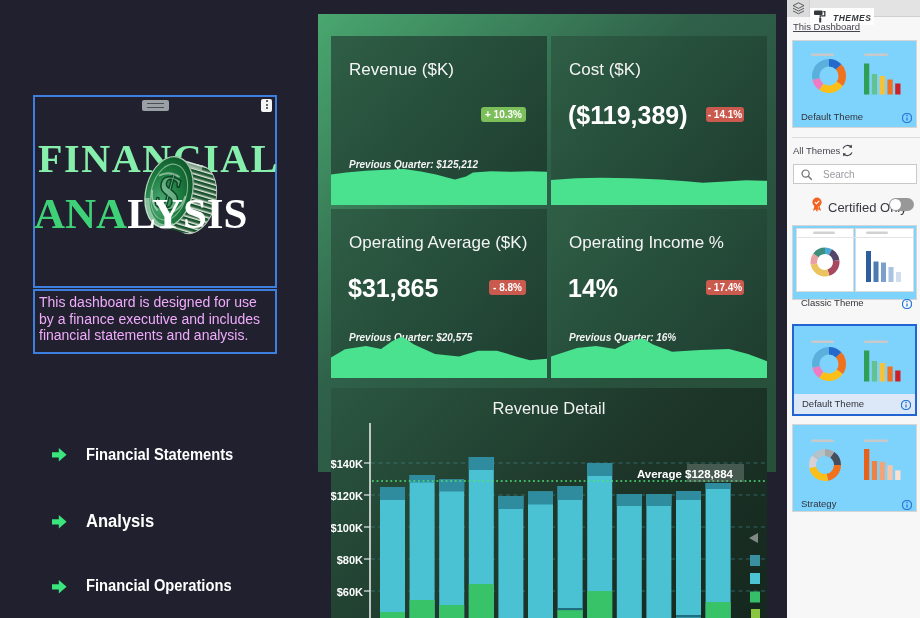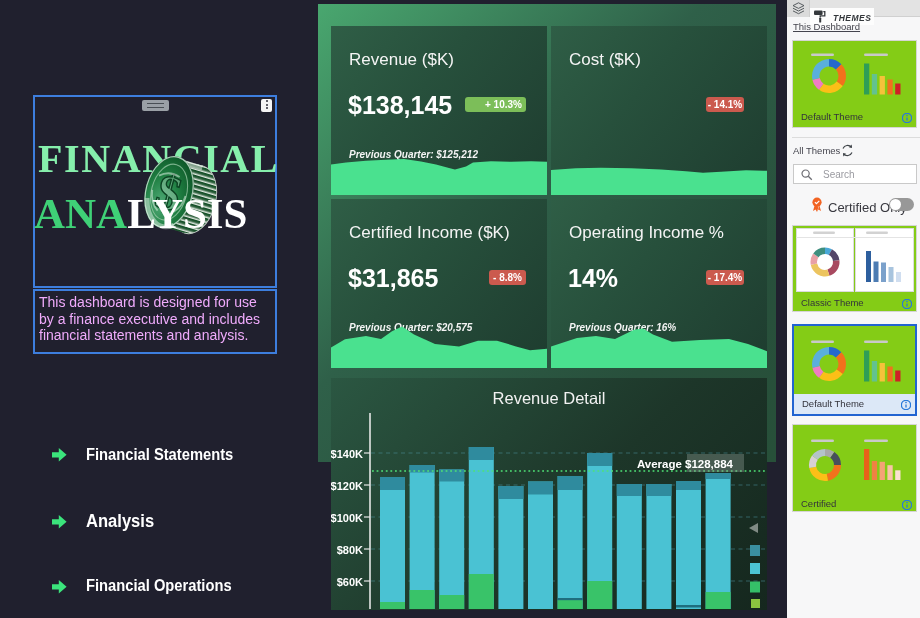--- a/index.html
+++ b/index.html
@@ -13,38 +13,38 @@
   #desctext{left:39px;top:294px;font-size:14px;line-height:16.5px;color:#f0abfc;white-space:nowrap;}
   .handle{position:absolute;left:142px;top:100px;width:27px;height:11px;background:#9aa0a6;border-radius:2px;}
   .handle i{display:block;height:1.6px;background:#494f55;margin:2.6px 5px 0 5px;}
   .kebab{position:absolute;left:261px;top:99px;width:11px;height:13px;background:#f5f5f5;border-radius:2px;}
   .kebab i{display:block;width:2px;height:2px;border-radius:50%;background:#2c2c38;margin:1.4px auto 0 auto;}
   #logo1{left:38px;top:135px;z-index:1;font-family:"Liberation Serif",serif;font-weight:bold;font-size:40px;color:#86efac;letter-spacing:1.6px;white-space:nowrap;}
   #logo2{left:34px;top:189px;z-index:3;font-family:"Liberation Serif",serif;font-weight:bold;font-size:43px;letter-spacing:0px;color:#fff;white-space:nowrap;}
   #logo2 span{color:#3fd177;}
   .menuitem{position:absolute;color:#fff;font-weight:bold;font-size:16px;white-space:nowrap;transform:scaleX(0.92);transform-origin:left center;}
   
-  #dash{left:318px;top:4px;width:458px;height:458px;background:linear-gradient(135deg,#49a76f 0%,#2f6049 42%,#28503c 75%,#275039 100%);}
+  #dash{left:318px;top:14px;width:458px;height:458px;background:linear-gradient(135deg,#49a76f 0%,#2f6049 42%,#28503c 75%,#275039 100%);}
   .kpi{position:absolute;width:216px;height:169px;background:linear-gradient(130deg,#2f5e46 0%,#27503c 40%,#1e3c2f 100%);overflow:hidden;}
   .kpi .title{position:absolute;left:18px;top:24px;font-size:17px;color:#f4f4f4;}
   .kpi .val{position:absolute;left:17px;top:65px;font-size:25px;font-weight:bold;color:#fff;}
   .kpi .badge{position:absolute;top:71px;height:15px;border-radius:3px;color:#fff;font-size:10px;font-weight:bold;line-height:15px;text-align:center;}
-  .badge.up{background:#7cbe59;padding-left:16px;}
+  .badge.up{background:#7cbe59;}
   .badge.dn{background:#cb5a4e;}
   .kpi .prev{position:absolute;left:18px;top:110.5px;font-size:10px;font-style:italic;font-weight:bold;color:#f4f4f4;margin-top:12px;}
   .kpi svg{position:absolute;left:0;bottom:0;}
   #chart{position:absolute;left:13px;top:374px;width:436px;height:232px;background:linear-gradient(135deg,#2b5742 0%,#1d3629 55%,#15271e 100%);}
   
   #rpanel{left:787px;top:0;width:133px;height:618px;background:#f7f7f8;}
   #tabbar{position:absolute;left:0;top:0;width:133px;height:17px;background:#e3e3e3;border-bottom:1px solid #d0d0d0;box-sizing:border-box;}
   #tab1{position:absolute;left:0;top:0;width:23px;height:17px;background:#dbdbdb;border-right:1px solid #cfcfcf;box-sizing:border-box;}
   #tabactive{position:absolute;left:23px;top:8px;width:64px;height:17px;background:#fdfdfd;font-style:italic;}
   #tabactive .tlabel{position:absolute;left:23px;top:4.5px;font-size:8.5px;font-weight:bold;letter-spacing:0.5px;color:#33373b;}
   .seclabel{position:absolute;font-size:9.5px;color:#45454e;}
-  .tcard{position:absolute;left:5px;width:125px;background:#84cc16;border:1px solid #d5d5d5;box-sizing:border-box;text-decoration:underline;}
+  .tcard{position:absolute;left:5px;width:125px;background:#7dd3fc;border:1px solid #d5d5d5;box-sizing:border-box;text-decoration:underline;}
   .tcard .tname{position:absolute;left:8px;font-size:9.5px;color:#33333b;}
 </style>
 </head>
 <body>
 <svg width="0" height="0" style="position:absolute">
   <defs>
     <g id="donut-default">
       <path d="M0.00 -17.00 A17 17 0 0 1 12.39 -11.64 L6.93 -6.50 A9.5 9.5 0 0 0 0.00 -9.50 Z" fill="#2569cd"></path>
       <path d="M12.39 -11.64 A17 17 0 0 1 13.75 9.99 L7.69 5.58 A9.5 9.5 0 0 0 6.93 -6.50 Z" fill="#f2711c"></path>
       <path d="M13.75 9.99 A17 17 0 0 1 -9.99 13.75 L-5.58 7.69 A9.5 9.5 0 0 0 7.69 5.58 Z" fill="#fcbf17"></path>
@@ -148,36 +148,36 @@
   <svg class="abs" style="left:52px;top:580px;" width="15" height="14" viewBox="0 0 15 14">
       <path d="M0 4.2 h6.8 v-4.2 l7.8 6.8 l-7.8 6.8 v-4.2 h-6.8 z" fill="#3be47c"></path>
     </svg>
   <div class="menuitem" style="left:86px;top:446px;">Financial Statements</div>
   <div class="menuitem" style="left:86px;top:511px;font-size:18px;">Analysis</div>
   <div class="menuitem" style="left:86px;top:577px;">Financial Operations</div>
 
   <div class="abs" id="dash">
     <div class="kpi" style="left:13px;top:22px;">
       <div class="title">Revenue ($K)</div>
-      <div class="val">$138,145</div>
       <div class="badge up" style="right:21px;width:45px;">+ 10.3%</div>
       <div class="prev">Previous Quarter: $125,212</div>
       <svg width="216" height="40" viewBox="0 0 216 40">
           <path d="M0 9.5 L15 7.5 L35 5.8 L55 4.8 L73 3.9 L90 6.5 L105 9.5 L118 13 L124 14.5 L135 11.5 L142 7.5 L160 6.3 L180 6.8 L200 6.2 L216 6.8 L216 40 L0 40 Z" fill="#4ae18f"></path>
         </svg>
     </div>
     <div class="kpi" style="left:233px;top:22px;">
       <div class="title">Cost ($K)</div>
+      <div class="val">($119,389)</div>
       <div class="badge dn" style="right:23px;width:38px;">- 14.1%</div>
       <svg width="216" height="40" viewBox="0 0 216 40">
           <path d="M0 15 L25 13.3 L50 12.7 L80 13.3 L110 14.5 L135 16.3 L152 17.8 L170 16.7 L195 15.3 L216 15.8 L216 40 L0 40 Z" fill="#4ae18f"></path>
         </svg>
     </div>
     <div class="kpi" style="left:13px;top:195px;">
-      <div class="title">Certified Income ($K)</div>
+      <div class="title">Operating Average ($K)</div>
       <div class="val">$31,865</div>
       <div class="badge dn" style="right:21px;width:37px;">- 8.8%</div>
       <div class="prev">Previous Quarter: $20,575</div>
       <svg width="216" height="45" viewBox="0 0 216 45">
           <path d="M0 24.4 L14 16.3 L35 13 L50 16 L61 8.3 L71 3.5 L83 11.6 L104 21.1 L128 23.4 L147 17.7 L166 17.7 L185 23.4 L199 27.2 L216 25.8 L216 45 L0 45 Z" fill="#4ae18f"></path>
         </svg>
     </div>
     <div class="kpi" style="left:233px;top:195px;">
       <div class="title">Operating Income %</div>
       <div class="val">14%</div>
@@ -320,21 +320,21 @@
       <g fill="#f26322">
           <path d="M4.6 8.6 L3 14 L5.6 12.6 L7 15 L8.6 9.4 Z"></path>
           <path d="M9.4 8.6 L11 14 L8.4 12.6 L7 15 Z"></path>
         </g>
       <path d="M4.9 5.2 L6.4 6.7 L9.3 3.8" fill="none" stroke="#fff" stroke-width="1.2"></path>
     </svg>
     <div class="seclabel" style="left:41px;top:200px;color:#38383f;font-size:13px;">Certified Only</div>
     <div class="abs" id="toggle" style="left:102px;top:198px;width:25px;height:13px;border-radius:7px;background:#989898;">
       <div style="position:absolute;left:1px;top:1px;width:11px;height:11px;border-radius:50%;background:#fff;"></div>
     </div>
-    <div class="tcard" id="cardB" style="top:225px;height:87px;padding-left:30px;">
+    <div class="tcard" id="cardB" style="top:225px;height:75px;padding-left:30px;">
       <div style="position:absolute;left:3px;top:2px;width:58px;height:64px;background:#fff;border:1px solid #dcdcdc;box-sizing:border-box;"></div>
       <div style="position:absolute;left:62px;top:2px;width:59px;height:64px;background:#fff;border:1px solid #dcdcdc;box-sizing:border-box;"></div>
       <div style="position:absolute;left:3px;top:11px;width:118px;height:1px;background:#e4e4e4;"></div>
       <svg width="123" height="68" viewBox="0 0 123 68" style="position:absolute;left:0;top:0;">
         <rect x="20" y="5.5" width="22" height="2.6" rx="1.3" fill="#d2d2d2"></rect>
         <rect x="73" y="5.5" width="22" height="2.6" rx="1.3" fill="#d2d2d2"></rect>
         <use href="#donut-classic" x="32" y="36"></use>
         <use href="#bars-classic" x="73" y="25"></use>
       </svg>
       <div class="tname" style="top:71px;">Classic Theme</div>
@@ -355,19 +355,19 @@
           <use href="#info-ic"></use>
         </svg>
     </div>
     <div class="tcard" id="cardD" style="top:424px;height:88px;">
       <svg width="123" height="64" viewBox="0 0 123 64" style="position:absolute;left:0;top:0;">
         <rect x="18" y="14.5" width="23" height="2.6" rx="1.3" fill="#c9c9c9"></rect>
         <rect x="71" y="14.5" width="24" height="2.6" rx="1.3" fill="#c9c9c9"></rect>
         <use href="#donut-strategy" x="32" y="40"></use>
         <use href="#bars-strategy" x="71" y="24"></use>
       </svg>
-      <div class="tname" style="top:73px;">Certified</div>
+      <div class="tname" style="top:73px;">Strategy</div>
       <svg width="10" height="10" viewBox="0 0 10 10" style="position:absolute;left:109px;top:75px;">
           <use href="#info-ic"></use>
         </svg>
     </div>
   </div>
 </div>
 
 </body></html>

